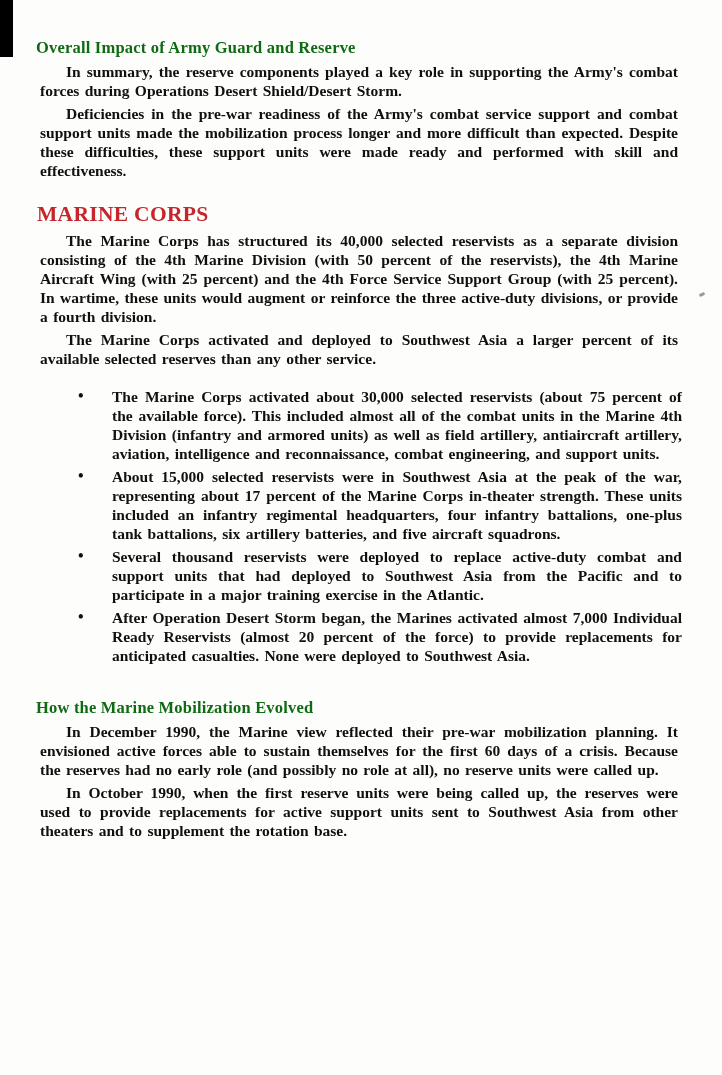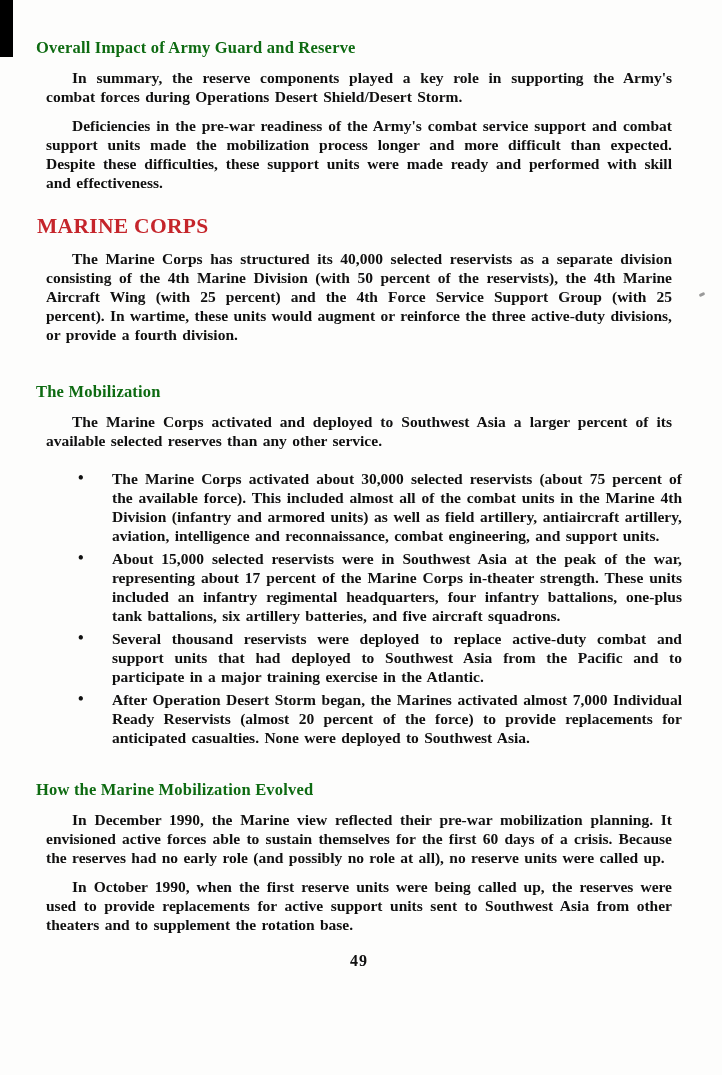--- a/index.html
+++ b/index.html
@@ -45,21 +45,21 @@
     letter-spacing: 0.2px;
   }
   .h-red {
     margin: 21px 0 0 1px;
     font-size: 21.5px;
     line-height: 26px;
     color: var(--heading-red, #c5252b);
     letter-spacing: 0.3px;
   }
   p.body {
-    margin: 10px;
+    margin: 4px;
     font-size: 15.5px;
     line-height: 19px;
     text-align: justify;
     text-indent: 26px;
     word-spacing: 1.5px;
   }
   ul.bullets {
     margin: 19px 0 0 0;
     padding: 0 0 0 40px;
     list-style: none;
@@ -103,21 +103,20 @@
   <h2 class="h-green">Overall Impact of Army Guard and Reserve</h2>
 
   <p class="body mt17">In summary, the reserve components played a key role in supporting the Army's combat forces during Operations Desert Shield/Desert Storm.</p>
 
   <p class="body mt20">Deficiencies in the pre-war readiness of the Army's combat service support and combat support units made the mobilization process longer and more difficult than expected.  Despite these difficulties, these support units were made ready and performed with skill and effectiveness.</p>
 
   <h1 class="h-red">MARINE CORPS</h1>
 
   <p class="body mt17">The Marine Corps has structured its 40,000 selected reservists as a separate division consisting of the 4th Marine Division (with 50 percent of the reservists), the 4th Marine Aircraft Wing (with 25 percent) and the 4th Force Service Support Group (with 25 percent). In wartime, these units would augment or reinforce the three active-duty divisions, or provide a fourth division.</p>
 
-  <h2 class="h-green mt37">The Mobilization</h2>
 
   <p class="body mt17">The Marine Corps activated and deployed to Southwest Asia a larger percent of its available selected reserves than any other service.</p>
 
   <ul class="bullets">
     <li>
       <span class="dot">•</span>
       <span>The Marine Corps activated about 30,000 selected reservists (about 75 percent of the available force). This included almost all of the combat units in the Marine 4th Division (infantry and armored units) as well as field artillery, antiaircraft artillery, aviation, intelligence and reconnaissance, combat engineering, and support units.</span>
     </li>
     <li>
       <span class="dot">•</span>
@@ -132,15 +131,14 @@
       <span>After Operation Desert Storm began, the Marines activated almost 7,000 Individual Ready Reservists (almost 20 percent of the force) to provide replacements for anticipated casualties. None were deployed to Southwest Asia.</span>
     </li>
   </ul>
 
   <h2 class="h-green mt16">How the Marine Mobilization Evolved</h2>
 
   <p class="body mt16">In December 1990, the Marine view reflected their pre-war mobilization planning. It envisioned active forces able to sustain themselves for the first 60 days of a crisis. Because the reserves had no early role (and possibly no role at all), no reserve units were called up.</p>
 
   <p class="body mt18">In October 1990, when the first reserve units were being called up, the reserves were used to provide replacements for active support units sent to Southwest Asia from other theaters and to supplement the rotation base.</p>
 
-  <div class="pagenum">49</div>
 
 </div>
 
 </body></html>

